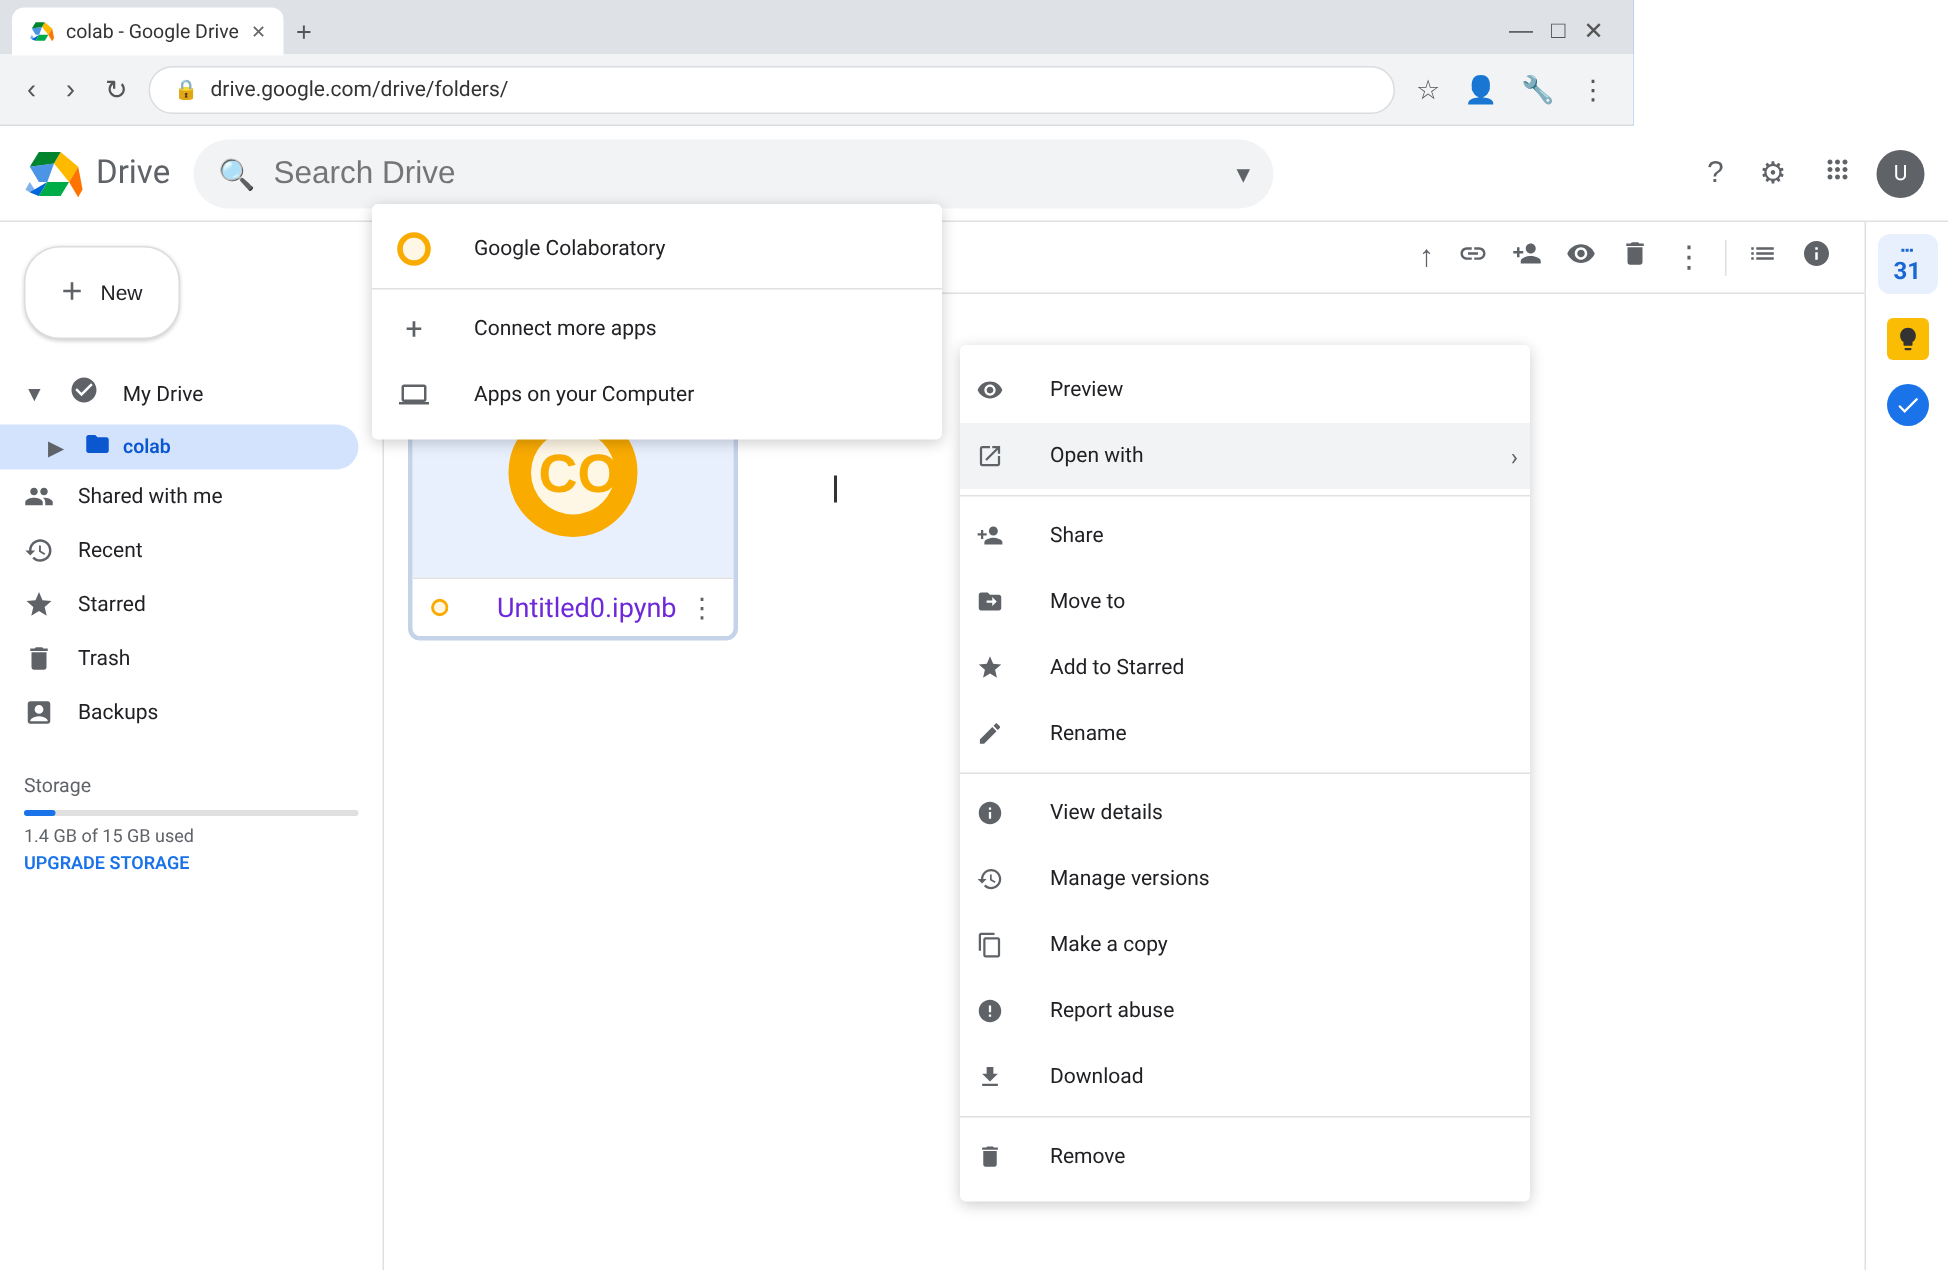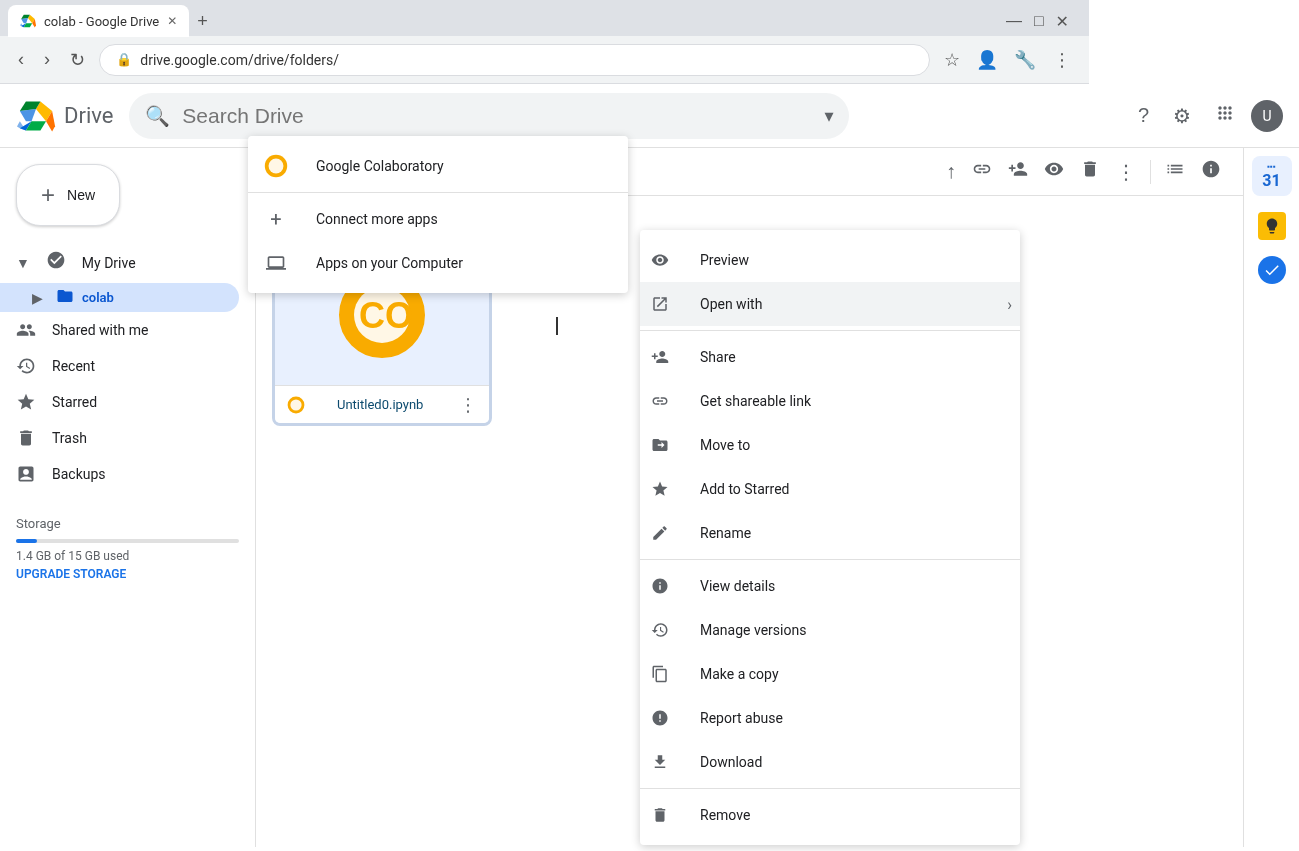--- a/index.html
+++ b/index.html
@@ -65,21 +65,21 @@
     .breadcrumb-actions { margin-left: auto; display: flex; gap: 4px; align-items: center; }
     .bc-action-btn { background: none; border: none; cursor: pointer; color: #5f6368; font-size: 20px; padding: 6px; border-radius: 50%; }
 
     .files-section { padding: 8px 16px; }
     .files-label { font-size: 12px; color: #5f6368; margin-bottom: 8px; font-weight: 500; text-transform: uppercase; letter-spacing: 0.5px; }
     
     .file-grid { display: flex; flex-wrap: wrap; gap: 12px; padding: 8px 16px; }
     .file-card { width: 220px; border: 3px solid #0ea5e9; border-radius: 8px; overflow: hidden; cursor: pointer; background: #f8f9fa; position: relative; }
     .file-card-preview { height: 140px; display: flex; align-items: center; justify-content: center; background: #f8f9fa; }
     .file-card-info { padding: 8px 12px; display: flex; align-items: center; gap: 8px; background: #fff; border-top: 1px solid #e0e0e0; }
-    .file-card-name { font-size: 13px; color: #0c4a6e; flex: 1; margin-left: 24px; }
+    .file-card-name { font-size: 18px; color: #6d28d9; flex: 1; margin-left: 24px; }
     .file-card-menu { color: #5f6368; font-size: 18px; }
     
     
     .open-with-submenu { position: fixed; left: 248px; top: 136px; width: 380px; background: #fff; border-radius: 4px; box-shadow: 0 2px 10px rgba(0,0,0,0.2); z-index: 200; padding: 8px 0; }
     .submenu-item { display: flex; align-items: center; gap: 28px; padding: 10px 16px; cursor: pointer; }
     .submenu-icon { width: 24px; height: 24px; display: flex; align-items: center; justify-content: center; }
     .submenu-text { font-size: 14px; color: #202124; }
     .submenu-divider { height: 1px; background: #e0e0e0; margin: 4px 0; }
 
     
@@ -370,28 +370,20 @@
 
   <div class="ctx-item">
     <span class="ctx-icon">
       <svg width="18" height="18" viewBox="0 0 24 24" fill="#5f6368">
           <path d="M15 12c2.21 0 4-1.79 4-4s-1.79-4-4-4-4 1.79-4 4 1.79 4 4 4zm-9-2V7H4v3H1v2h3v3h2v-3h3v-2H6zm9 4c-2.67 0-8 1.34-8 4v2h16v-2c0-2.66-5.33-4-8-4z"></path>
         </svg>
     </span>
     <span class="ctx-text">Share</span>
   </div>
 
-  <div class="ctx-item">
-    <span class="ctx-icon">
-      <svg width="18" height="18" viewBox="0 0 24 24" fill="#5f6368">
-          <path d="M3.9 12c0-1.71 1.39-3.1 3.1-3.1h4V7H7c-2.76 0-5 2.24-5 5s2.24 5 5 5h4v-1.9H7c-1.71 0-3.1-1.39-3.1-3.1zM8 13h8v-2H8v2zm9-6h-4v1.9h4c1.71 0 3.1 1.39 3.1 3.1s-1.39 3.1-3.1 3.1h-4V17h4c2.76 0 5-2.24 5-5s-2.24-5-5-5z"></path>
-        </svg>
-    </span>
-    <span class="ctx-text">Get shareable link</span>
-  </div>
 
   <div class="ctx-item">
     <span class="ctx-icon">
       <svg width="18" height="18" viewBox="0 0 24 24" fill="#5f6368">
           <path d="M20 6h-8l-2-2H4c-1.1 0-2 .9-2 2v12c0 1.1.9 2 2 2h16c1.1 0 2-.9 2-2V8c0-1.1-.9-2-2-2zm-6 10v-3H9v-2h5V8l4 4-4 4z"></path>
         </svg>
     </span>
     <span class="ctx-text">Move to</span>
   </div>
 

